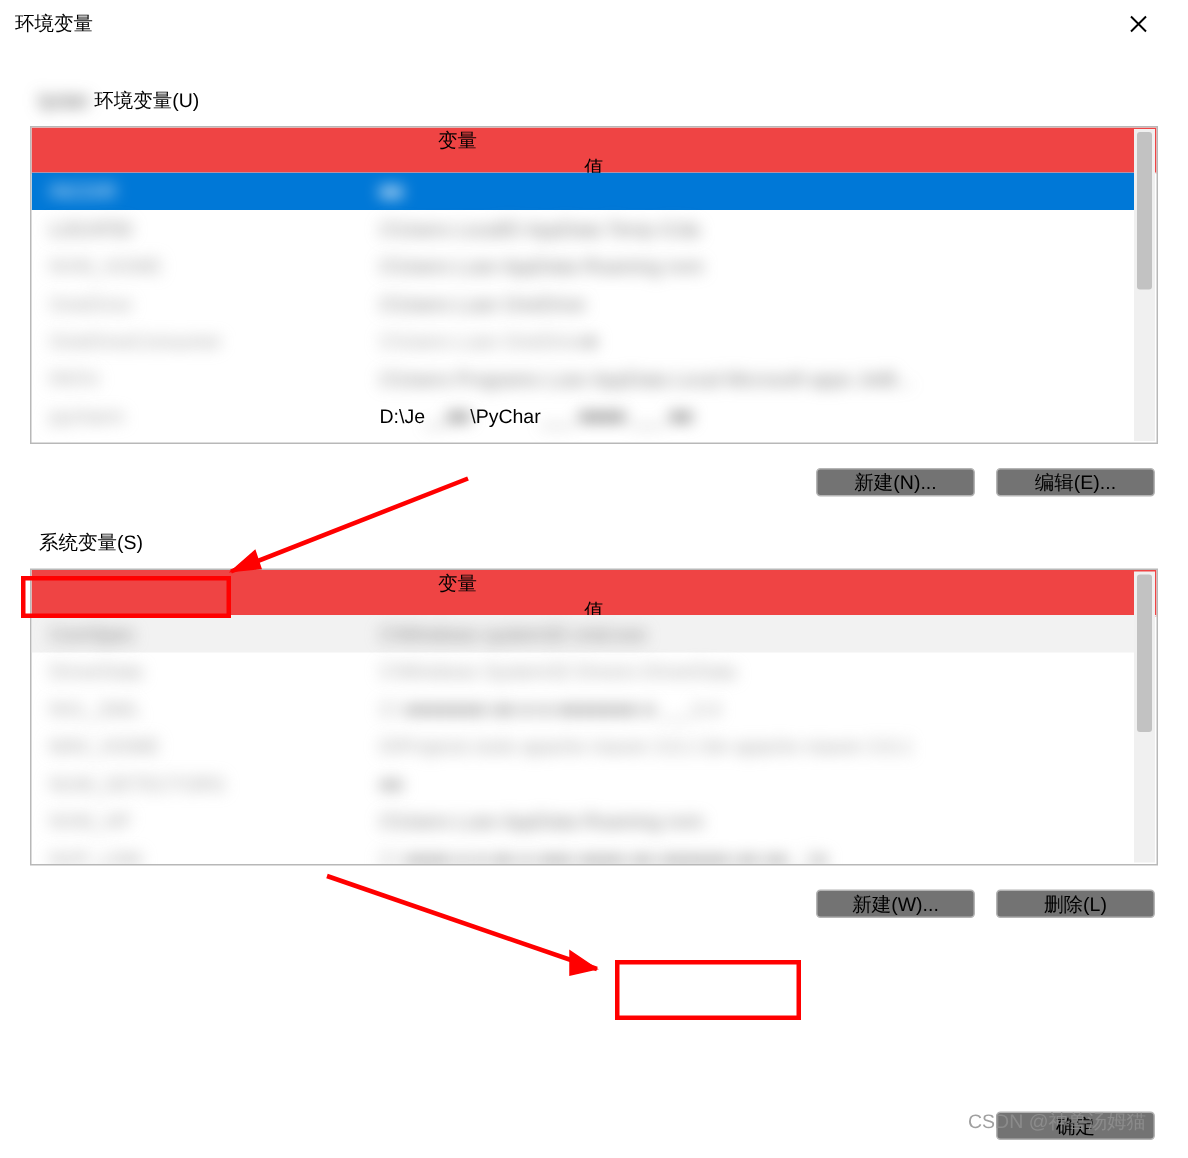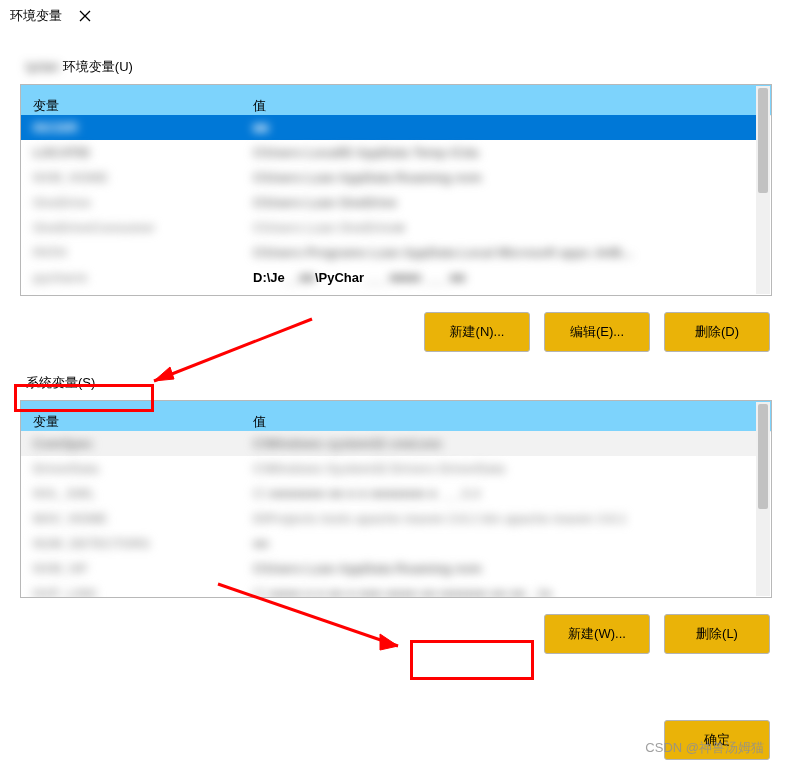--- a/index.html
+++ b/index.html
@@ -11,20 +11,21 @@
     position:relative;
     overflow:hidden;
     font-size:13px;
     color:#000;
   }
   .titlebar {
     height:32px;
     display:flex;
     align-items:center;
     padding:0 10px;
+    justify-content:space-between;
   }
   .titlebar .t-left { font-size:13px; }
   .titlebar .t-close {
     width:46px; height:30px;
     display:flex; align-items:center; justify-content:center;
     font-size:15px;
   }
   .content {
     padding:4px 20px 10px 20px;
   }
@@ -37,32 +38,32 @@
     background:#fff;
     position:relative;
     height:212px;
     width:100%;
     box-sizing:border-box;
     overflow:hidden;
   }
   .listbox .header {
     display:flex;
     height:30px;
-    align-items:flex-end;
+    align-items:center;
     border-bottom:1px solid #eee;
-    background:#7dd3fc;
-    font-size:13px;
+    background:#ef4444;
+    font-size:13px;
+    flex-direction:column;
   }
   .col1 { width:220px; padding-left:12px; }
   .col2 { flex:1; padding-left:0px; }
   .listbox .rows {
     position:absolute;
     top:30px; bottom:0; left:0; right:14px;
     overflow:hidden;
-    font-weight:bold;
   }
   .scrollbar {
     position:absolute; right:1px; top:1px; bottom:1px; width:14px;
     background:#f0f0f0;
   }
   .scrollbar .thumb {
     position:absolute; left:2px; right:2px; top:2px; height:105px;
     background:#c2c2c2;
     border-radius:2px;
   }
@@ -83,22 +84,22 @@
   .selected .blur { color:#ffffff; }
   .btn-row {
     display:flex;
     justify-content:flex-end;
     gap:14px;
     margin-top:16px;
     margin-right:2px;
   }
   .btn {
     border:1px solid #b4b4b4;
-    background:#eab308;
-    height:40px;
+    background:#737373;
+    height:19px;
     min-width:106px;
     padding:0 6px;
     display:inline-flex;
     align-items:center;
     justify-content:center;
     font-size:13px;
     border-radius:3px;
     box-sizing:border-box;
     cursor:default;
   }
@@ -184,21 +185,20 @@
         <div class="col2"><span>D:\Je<span class="blur">__■■</span>\PyChar<span class="blur">___ ■■■■ ___ ■■</span></span></div>
       </div>
     </div>
     <div class="scrollbar">
         <div class="thumb"></div>
       </div>
   </div>
   <div class="btn-row">
     <div class="btn">新建(N)...</div>
     <div class="btn">编辑(E)...</div>
-    <div class="btn">删除(D)</div>
   </div>
 
   <div class="section-title" style="">系统变量(S)</div>
   <div class="listbox" style="height:198px;">
     <div class="header">
       <div class="col1">变量</div>
       <div class="col2">值</div>
     </div>
     <div class="rows">
       <div class="row" style="background:#f2f2f2;">

